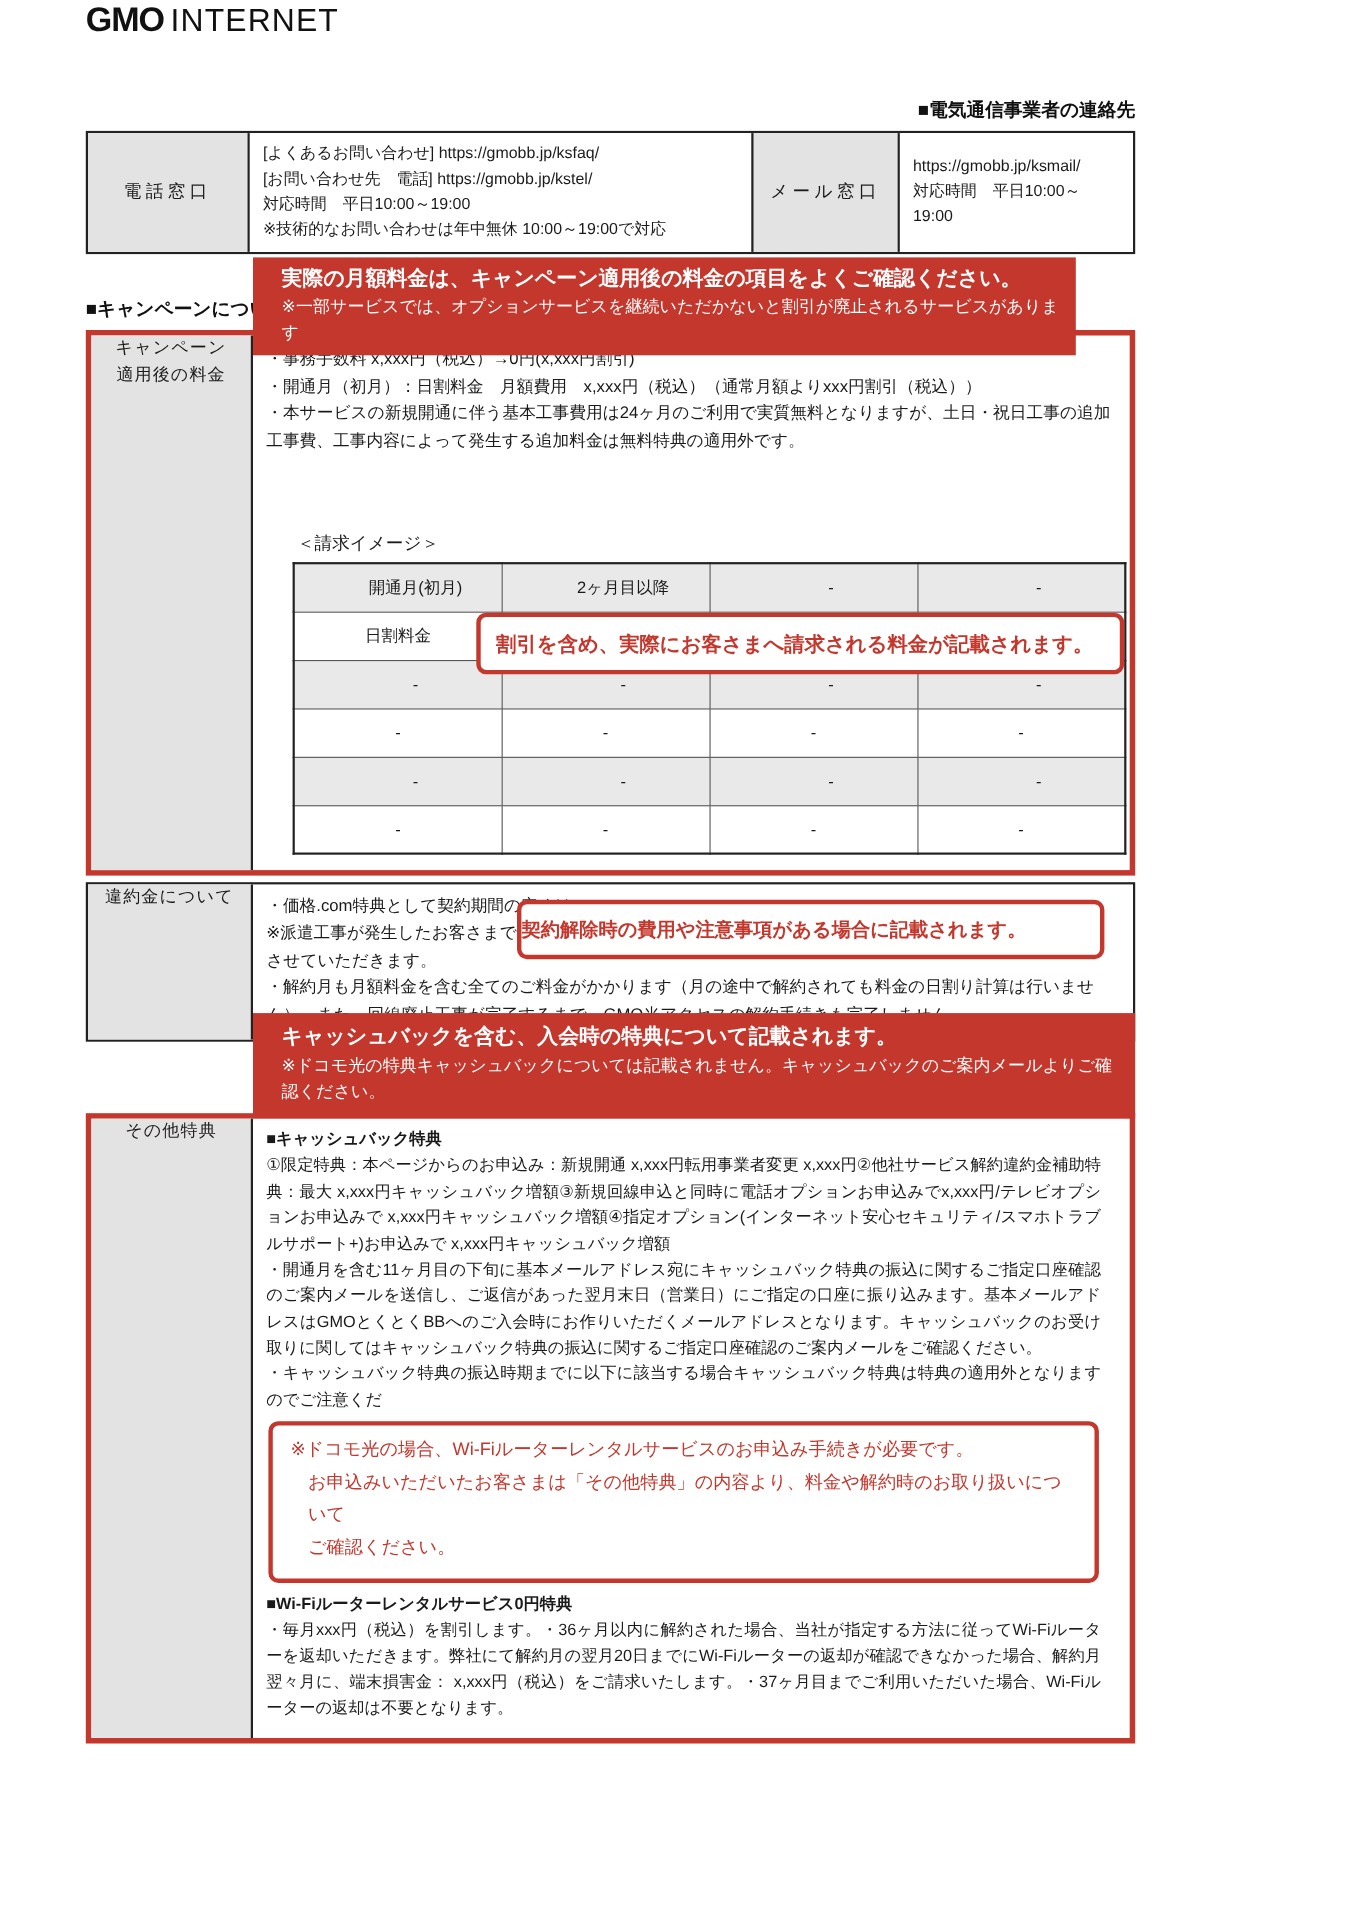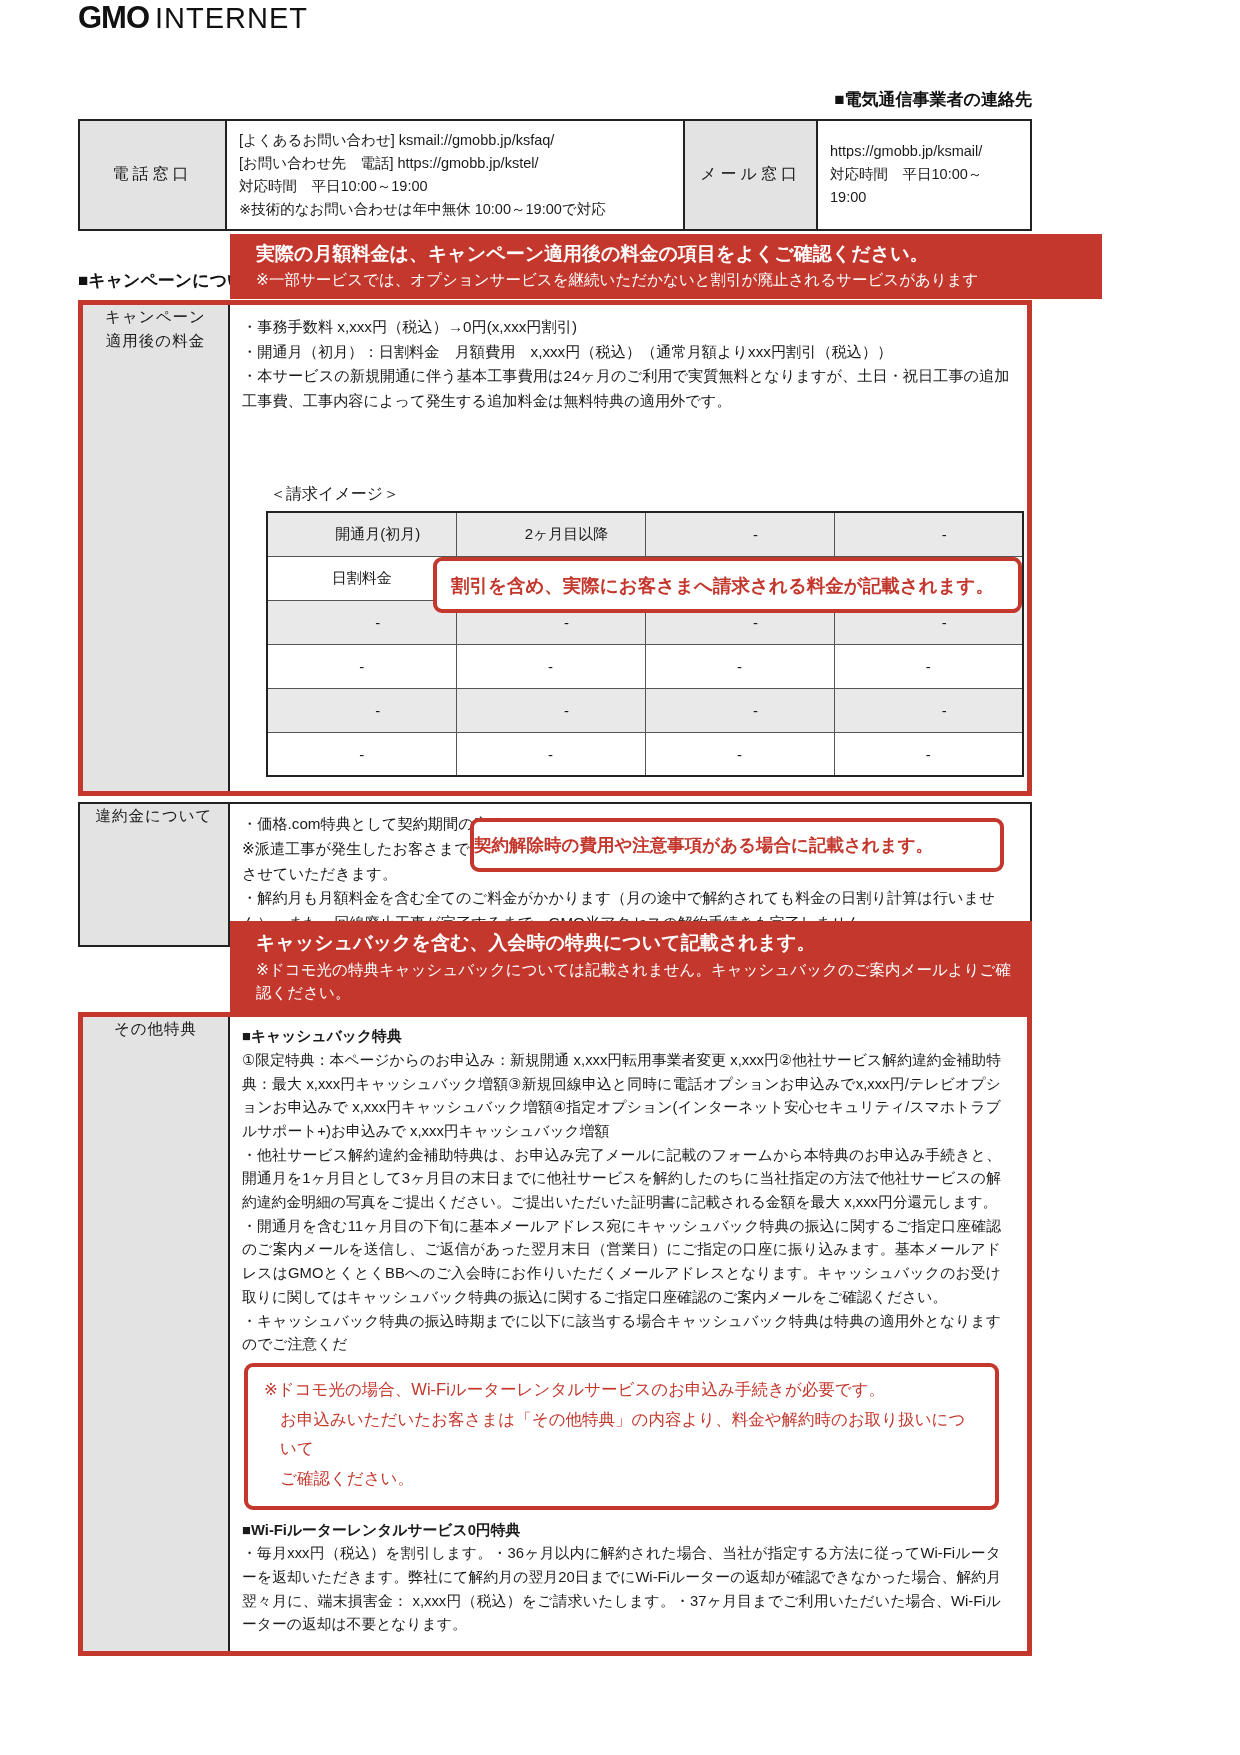--- a/index.html
+++ b/index.html
@@ -30,21 +30,21 @@
   .ct-label:first-child{border-left:none;}
   .ct-content{background:#fff;border-left:2px solid var(--bk);padding:8px 12px;font-size:14.5px;line-height:1.58;display:flex;flex-direction:column;justify-content:center;}
 
   
   .banner{background:var(--red);color:#fff;padding:6px 10px 8px 26px;}
   .banner-line1{font-size:19px;font-weight:bold;line-height:1.5;}
   .banner-line2{font-size:15.5px;line-height:1.5;}
 
   .gap-band{position:relative;height:69px;}
   .gap-band .sec-heading{position:absolute;left:0;bottom:8px;white-space:nowrap;}
-  .banner1{position:absolute;left:152px;top:3px;width:872px;z-index:6;}
+  .banner1{position:absolute;left:152px;top:3px;width:748px;z-index:6;}
 
   
   .red-section{border:5px solid var(--red);display:grid;grid-template-columns:147px 1fr;background:#fff;position:relative;}
   .row-label{background:var(--label-gray);border-right:2px solid var(--bk);display:flex;flex-direction:column;align-items:center;font-size:15.5px;line-height:1.6;text-align:center;letter-spacing:1px;}
   .row-content{position:relative;padding:10px 12px 14px 12px;}
 
   .bullet{font-size:15.2px;line-height:1.64;}
   .billing-title{margin-top:70px;font-size:16px;margin-left:28px;margin-bottom:6px;}
   .billing-wrap{position:relative;margin-left:24px;width:758px;}
   table.billing{border-collapse:collapse;table-layout:fixed;width:758px;border:2px solid var(--bk);}
@@ -81,21 +81,21 @@
     <div class="logo">
       <span class="logo-gmo">GMO</span>
       <span class="logo-net">INTERNET</span>
     </div>
 
     <div class="sec-heading head1">■電気通信事業者の連絡先</div>
 
     <div class="contact-table">
       <div class="ct-label">電話窓口</div>
       <div class="ct-content">
-        <div>[よくあるお問い合わせ] ksmail://gmobb.jp/ksfaq/</div>
+        <div>[よくあるお問い合わせ] https://gmobb.jp/ksfaq/</div>
         <div>[お問い合わせ先　電話] https://gmobb.jp/kstel/</div>
         <div>対応時間　平日10:00～19:00</div>
         <div>※技術的なお問い合わせは年中無休 10:00～19:00で対応</div>
       </div>
       <div class="ct-label">メール窓口</div>
       <div class="ct-content">
         <div>https://gmobb.jp/ksmail/</div>
         <div>対応時間　平日10:00～19:00</div>
       </div>
     </div>
@@ -184,21 +184,20 @@
     <div class="banner banner2">
       <div class="banner-line1">キャッシュバックを含む、入会時の特典について記載されます。</div>
       <div class="banner-line2">※ドコモ光の特典キャッシュバックについては記載されません。キャッシュバックのご案内メールよりご確認ください。</div>
     </div>
 
     <div class="red-section other-section">
       <div class="row-label">その他特典</div>
       <div class="row-content other-content">
         <div class="para-title">■キャッシュバック特典</div>
         <div class="para">①限定特典：本ページからのお申込み：新規開通 x,xxx円転用事業者変更 x,xxx円②他社サービス解約違約金補助特典：最大 x,xxx円キャッシュバック増額③新規回線申込と同時に電話オプションお申込みでx,xxx円/テレビオプションお申込みで x,xxx円キャッシュバック増額④指定オプション(インターネット安心セキュリティ/スマホトラブルサポート+)お申込みで x,xxx円キャッシュバック増額</div>
-        <div class="para">・他社サービス解約違約金補助特典は、お申込み完了メールに記載のフォームから本特典のお申込み手続きと、開通月を1ヶ月目として3ヶ月目の末日までに他社サービスを解約したのちに当社指定の方法で他社サービスの解約違約金明細の写真をご提出ください。ご提出いただいた証明書に記載される金額を最大 x,xxx円分還元します。</div>
         <div class="para">・開通月を含む11ヶ月目の下旬に基本メールアドレス宛にキャッシュバック特典の振込に関するご指定口座確認のご案内メールを送信し、ご返信があった翌月末日（営業日）にご指定の口座に振り込みます。基本メールアドレスはGMOとくとくBBへのご入会時にお作りいただくメールアドレスとなります。キャッシュバックのお受け取りに関してはキャッシュバック特典の振込に関するご指定口座確認のご案内メールをご確認ください。</div>
         <div class="para">・キャッシュバック特典の振込時期までに以下に該当する場合キャッシュバック特典は特典の適用外となりますのでご注意くだ</div>
 
         <div class="callout callout3">
           <div>※ドコモ光の場合、Wi-Fiルーターレンタルサービスのお申込み手続きが必要です。</div>
           <div class="indent">お申込みいただいたお客さまは「その他特典」の内容より、料金や解約時のお取り扱いについて</div>
           <div class="indent">ご確認ください。</div>
         </div>
 
         <div class="clipped-wrap">

